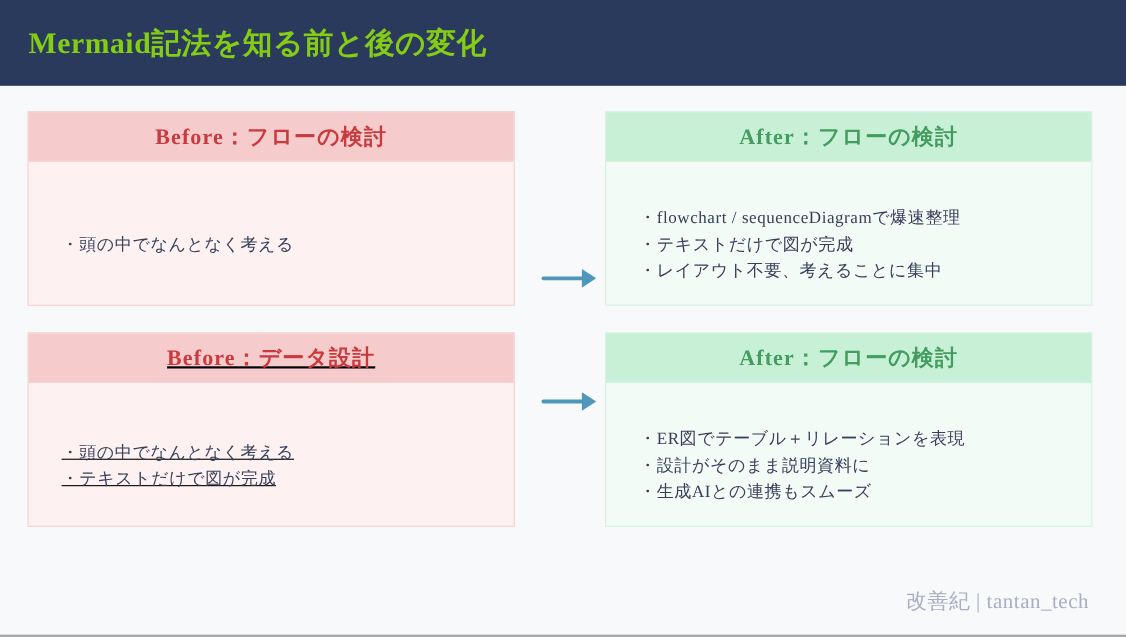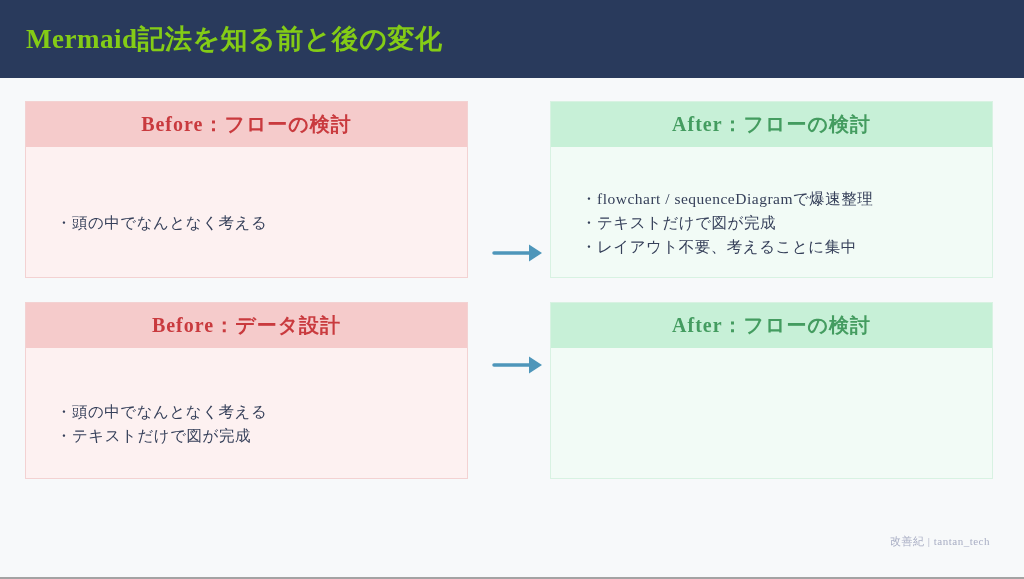--- a/index.html
+++ b/index.html
@@ -55,34 +55,34 @@
   .bullet-item {
     color: #36405a;
     font-size: 15.5px;
     line-height: 24px;
     letter-spacing: 0.5px;
     white-space: nowrap;
   }
 
   .pos-before-flow { left: 25px;  top: 101px; }
   .pos-after-flow  { left: 550px; top: 101px; }
-  .pos-before-data { left: 25px;  top: 302px; }
+  .pos-before-data { left: 25px;  top: 302px; text-decoration: underline; }
   .pos-after-data  { left: 550px; top: 302px; }
 
   
   .arrow { position: absolute; width: 52px; height: 22px; }
   .arrow-1 { left: 492px; top: 242px; }
   .arrow-2 { left: 492px; top: 354px; }
 
   
   .slide-footer {
     position: absolute;
     right: 34px; top: 534px;
     color: #a9aec4;
-    font-size: 11px;
+    font-size: 19px;
     letter-spacing: 0.5px;
   }
 
   
   .bottom-edge {
     position: absolute; left: 0; bottom: 0;
     width: 1024px; height: 2px;
     background: #a3a3a3;
   }
 </style>
@@ -115,20 +115,23 @@
     <div class="card-header">Before：データ設計</div>
     <div class="card-body">
         <div class="bullet-item">・頭の中でなんとなく考える</div>
         <div class="bullet-item">・テキストだけで図が完成</div>
       </div>
   </section>
 
   <section class="card after pos-after-data">
     <div class="card-header">After：フローの検討</div>
     <div class="card-body">
+        <div class="bullet-item">・ER図でテーブル＋リレーションを表現</div>
+        <div class="bullet-item">・設計がそのまま説明資料に</div>
+        <div class="bullet-item">・生成AIとの連携もスムーズ</div>
       </div>
   </section>
 
   <svg class="arrow arrow-1" viewBox="0 0 52 22" aria-hidden="true">
     <line x1="2" y1="11" x2="40" y2="11" stroke="#4e96ba" stroke-width="3.5" stroke-linecap="round"></line>
     <polygon points="37,2.5 50,11 37,19.5" fill="#4e96ba"></polygon>
   </svg>
 
   <svg class="arrow arrow-2" viewBox="0 0 52 22" aria-hidden="true">
     <line x1="2" y1="11" x2="40" y2="11" stroke="#4e96ba" stroke-width="3.5" stroke-linecap="round"></line>

